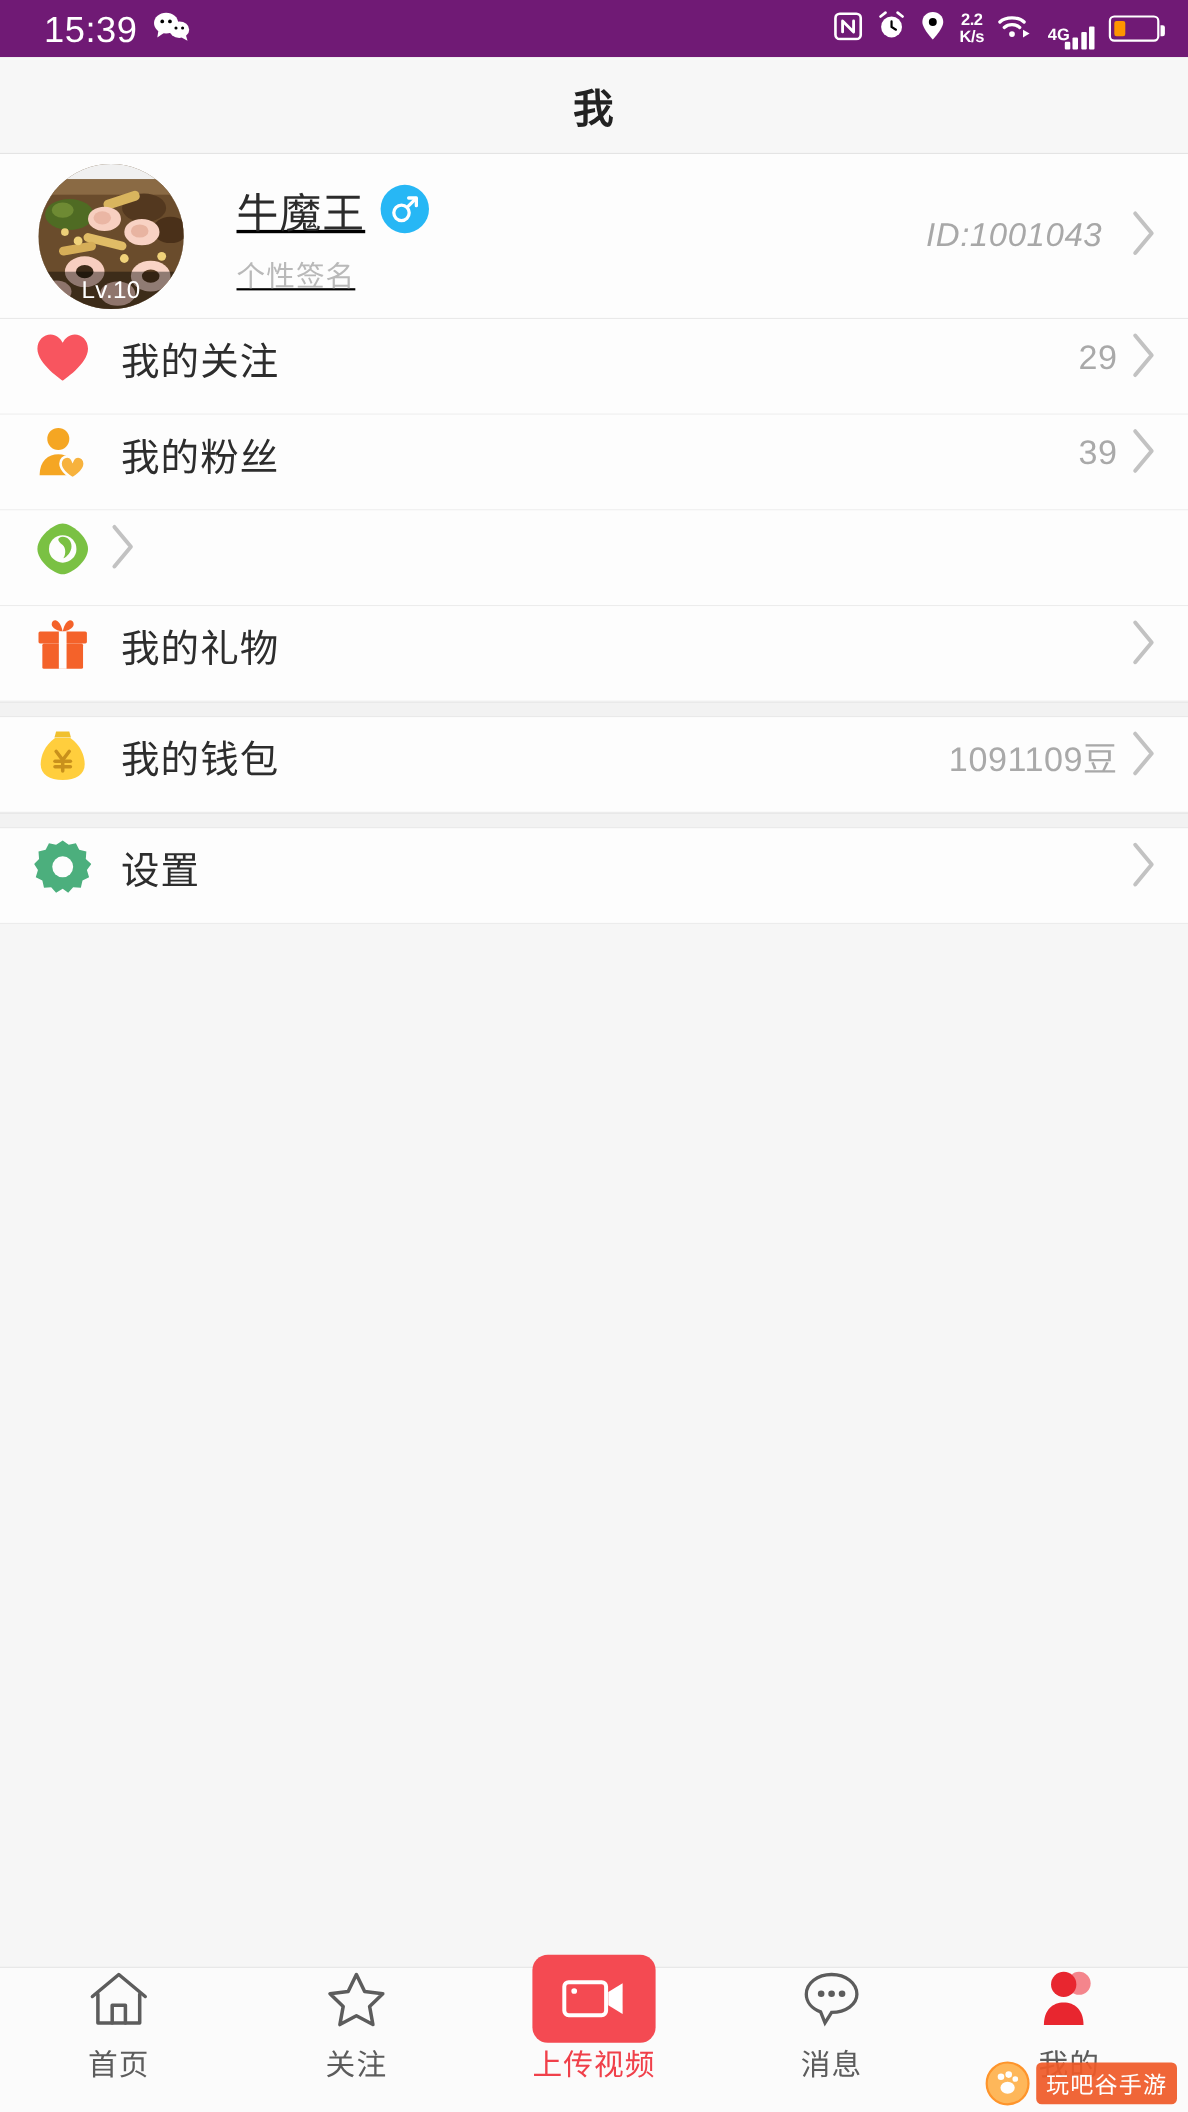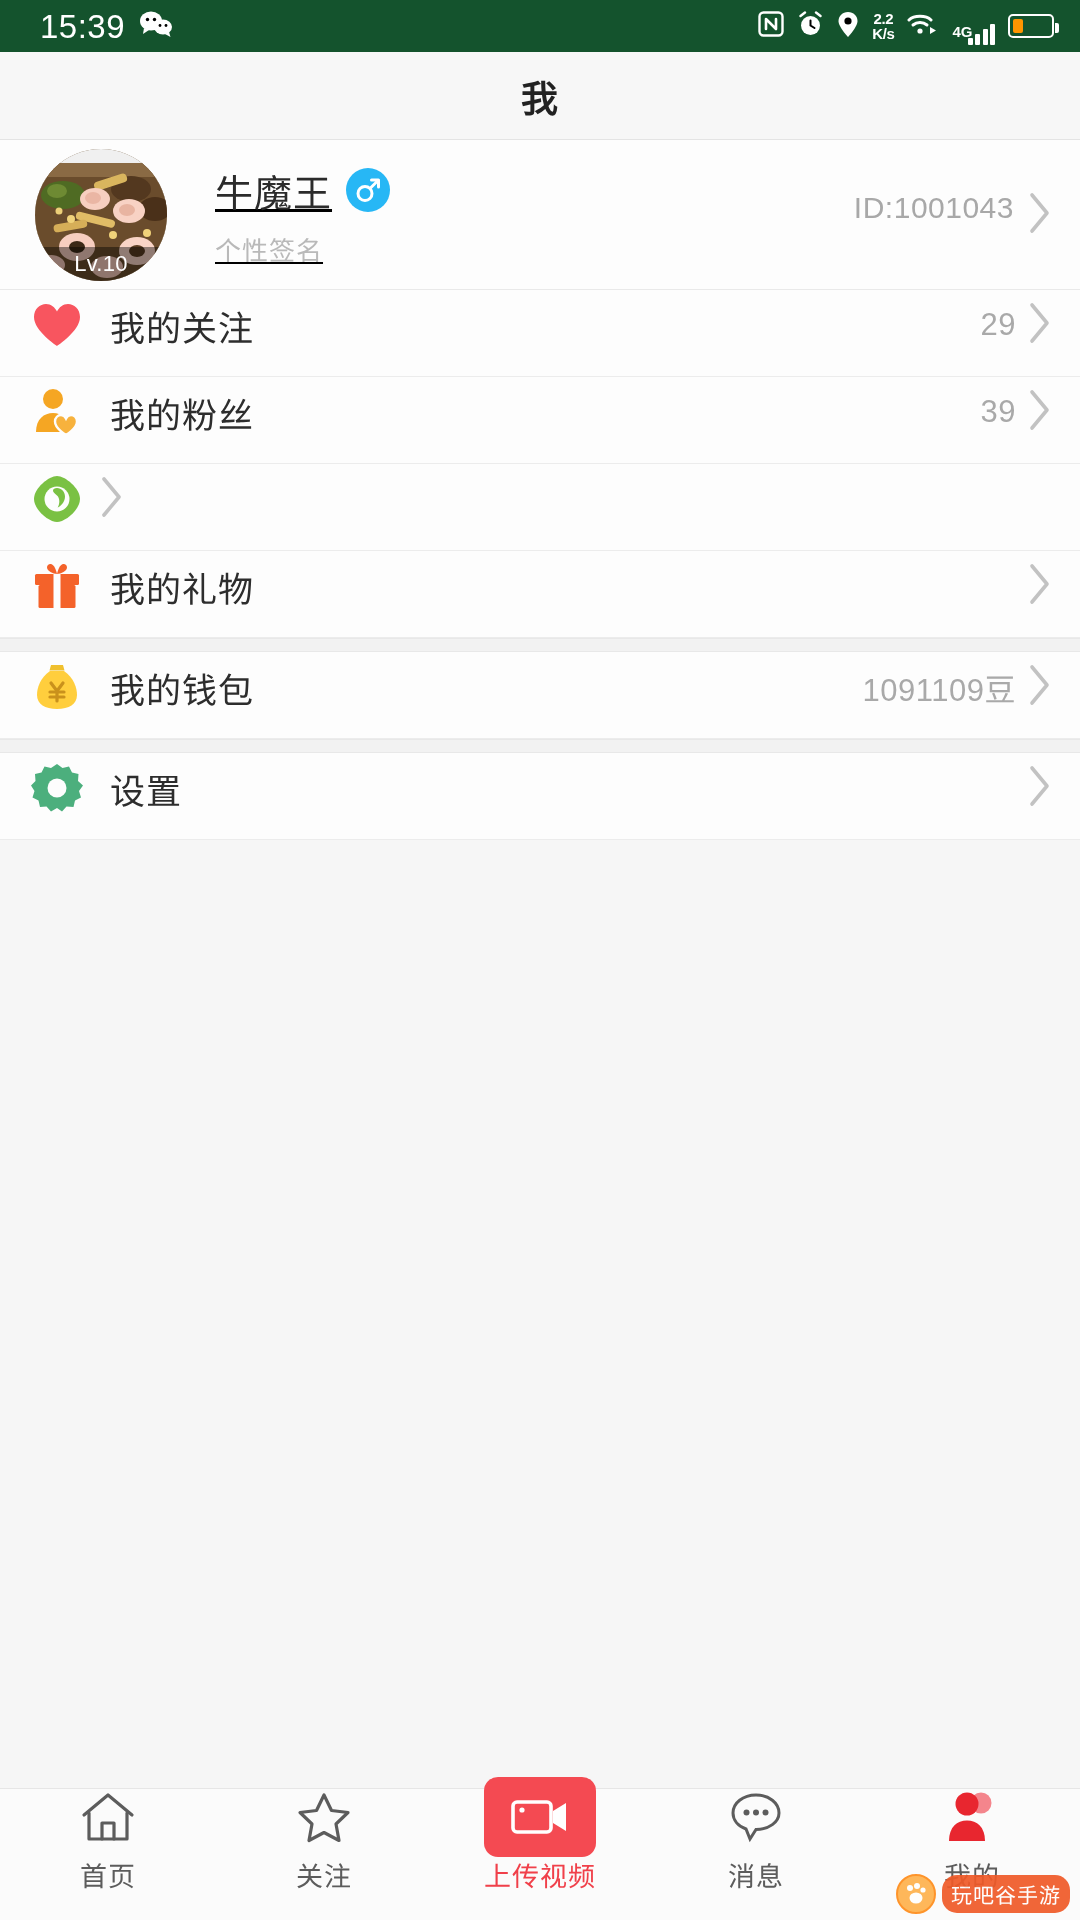--- a/index.html
+++ b/index.html
@@ -17,21 +17,21 @@
     width: 1080px;
     height: 1920px;
     background: #f6f6f6;
     display: flex;
     flex-direction: column;
   }
 
   
   .status-bar {
     height: 52px;
-    background: #14532d;
+    background: #701a75;
     color: #fff;
     display: flex;
     align-items: center;
     justify-content: space-between;
     padding: 0 26px 0 40px;
     flex: 0 0 auto;
   }
   .status-left {
     display: flex;
     align-items: center;
@@ -126,21 +126,21 @@
   .profile-info { flex: 1 1 auto; margin-left: 48px; min-width: 0; text-decoration: underline; }
   .name-line { display: flex; align-items: center; gap: 14px; }
   .nickname { font-size: 38px; color: #2b2b2b; font-weight: 500; letter-spacing: 1px; }
   .gender-badge {
     width: 44px; height: 44px; border-radius: 50%;
     background: #27b7f5;
     display: flex; align-items: center; justify-content: center;
     flex: 0 0 auto;
   }
   .signature { font-size: 26px; color: #b9b9b9; margin-top: 12px; letter-spacing: 1px; }
-  .profile-right { display: flex; align-items: flex-start; gap: 14px; flex: 0 0 auto; }
+  .profile-right { display: flex; align-items: center; gap: 26px; flex: 0 0 auto; font-style: italic; }
   .user-id { font-size: 30px; color: #a8a8a8; letter-spacing: 0.5px; }
 
   
   .menu-row {
     background: #fdfdfd;
     height: 87px;
     display: flex;
     align-items: center;
     padding: 0 28px 16px 26px;
     border-bottom: 1.5px solid #ececec;
@@ -194,21 +194,21 @@
     display: flex; align-items: center; gap: 6px;
     opacity: 0.92;
   }
   .wm-badge {
     width: 40px; height: 40px; border-radius: 50%;
     background: #ffb24d; border: 2px solid #ff8c1a;
     display: flex; align-items: center; justify-content: center;
   }
   .wm-text {
     background: #f05a28; color: #fff; font-size: 21px;
-    padding: 4px 9px; border-radius: 15px; letter-spacing: 1px;
+    padding: 4px 9px; border-radius: 5px; letter-spacing: 1px;
     white-space: nowrap;
   }
 </style>
 </head>
 <body>
 
 <div class="phone">
 
   <div class="status-bar">
     <div class="status-left">

